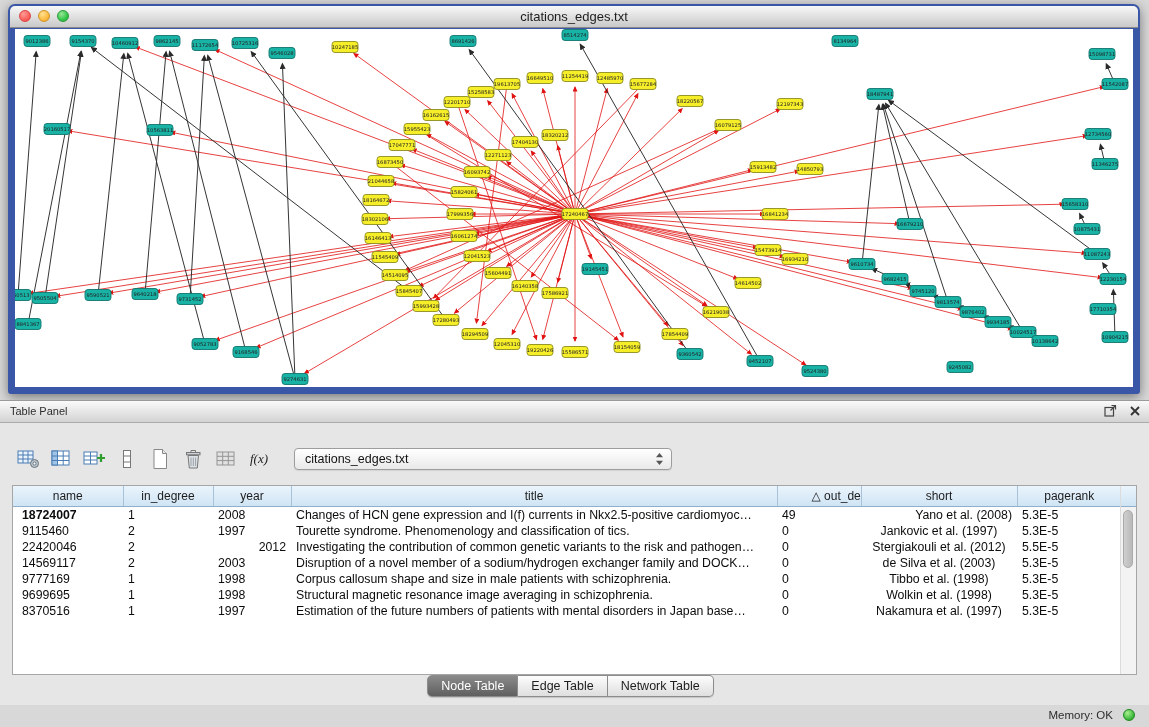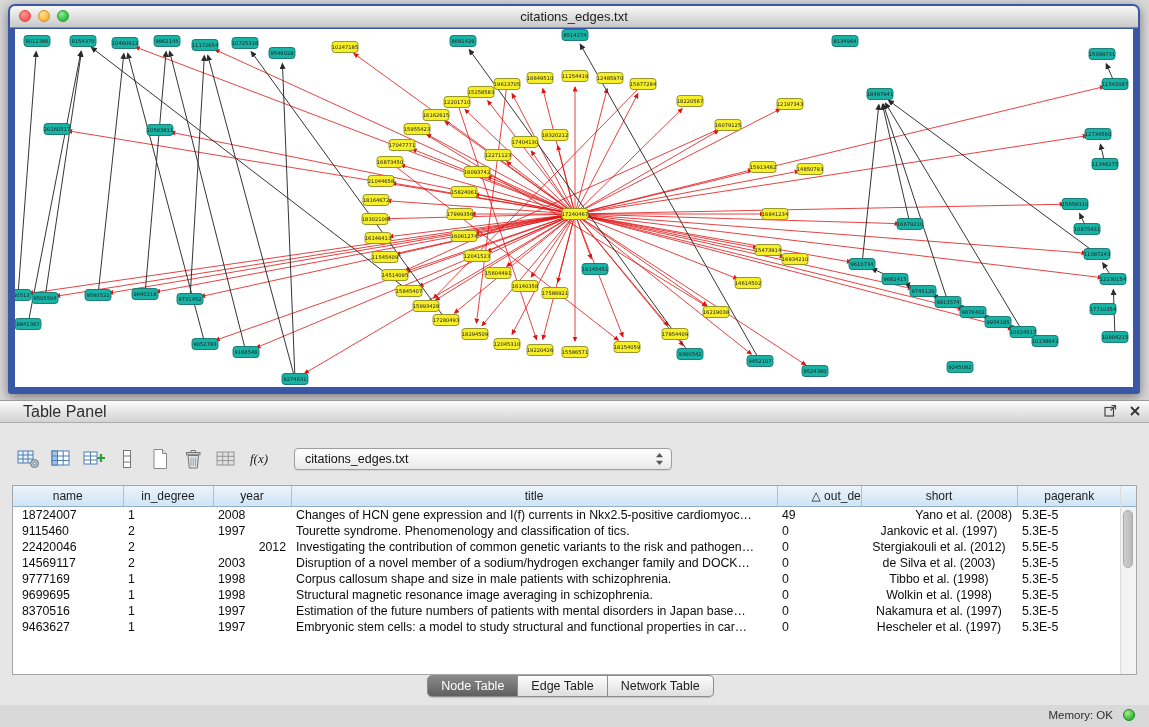--- a/index.html
+++ b/index.html
@@ -32,21 +32,21 @@
   
   .table-panel{
     position:absolute;left:0;top:400px;width:1149px;height:305px;
     background:#e6e6e6;border-top:1px solid #9a9a9a;
   }
   .panel-header{
     position:relative;height:21px;
     background:linear-gradient(#fafafa,#d3d3d3);
     border-bottom:1px solid #ababab;
   }
-  .panel-title{position:absolute;left:10px;line-height:21px;font-size:16px;color:#2e2e2e;margin-left:13px;}
+  .panel-title{position:absolute;left:10px;line-height:21px;font-size:11px;color:#2e2e2e;}
   .panel-actions{position:absolute;right:8px;top:3px;display:flex;gap:12px;align-items:center;}
   .panel-actions button{border:none;background:transparent;padding:0;margin:0;cursor:default;line-height:0;}
   
   .toolbar{
     position:absolute;left:14px;top:44px;height:28px;display:flex;align-items:center;gap:5px;
   }
   .tb-btn{width:28px;height:26px;border:none;background:transparent;padding:2px;line-height:0;}
   .fx{font-family:"Liberation Serif",serif;font-style:italic;font-size:13px;color:#222;}
   .combo{
     margin-left:16px;width:378px;height:22px;box-sizing:border-box;
@@ -709,21 +709,21 @@
               <th style="width: 90px;">in_degree</th>
               <th style="width: 78px;">year</th>
               <th style="width: 486px;">title</th>
               <th style="width: 84px; padding-left: 34px;">△ out_de…</th>
               <th style="width: 156px;">short</th>
               <th>pagerank</th>
             </tr>
           </thead>
         <tbody id="tbody">
             <tr>
-              <td style="text-align: left;">18724007</td>
+              <td style="text-align: left; font-weight: bold;">18724007</td>
               <td style="text-align: left;">1</td>
               <td style="text-align: left;">2008</td>
               <td style="text-align: left;">Changes of HCN gene expression and I(f) currents in Nkx2.5-positive cardiomyoc…</td>
               <td style="text-align: left;">49</td>
               <td style="text-align: right;">Yano et al. (2008)</td>
               <td style="text-align: left;">5.3E-5</td>
             </tr>
             <tr>
               <td style="text-align: left;">9115460</td>
               <td style="text-align: left;">2</td>
@@ -771,29 +771,20 @@
             </tr>
             <tr>
               <td style="text-align: left;">8370516</td>
               <td style="text-align: left;">1</td>
               <td style="text-align: left;">1997</td>
               <td style="text-align: left;">Estimation of the future numbers of patients with mental disorders in Japan base…</td>
               <td style="text-align: left;">0</td>
               <td style="text-align: center;">Nakamura et al. (1997)</td>
               <td style="text-align: left;">5.3E-5</td>
             </tr>
-            <tr>
-              <td style="text-align: left;">9463627</td>
-              <td style="text-align: left;">1</td>
-              <td style="text-align: left;">1997</td>
-              <td style="text-align: left;">Embryonic stem cells: a model to study structural and functional properties in car…</td>
-              <td style="text-align: left;">0</td>
-              <td style="text-align: center;">Hescheler et al. (1997)</td>
-              <td style="text-align: left;">5.3E-5</td>
-            </tr>
           </tbody>
       </table>
     </div>
     <div class="vscroll">
       <div class="cap"></div>
       <div class="thumb"></div>
     </div>
   </div>
 
   <div class="tabs-row">

